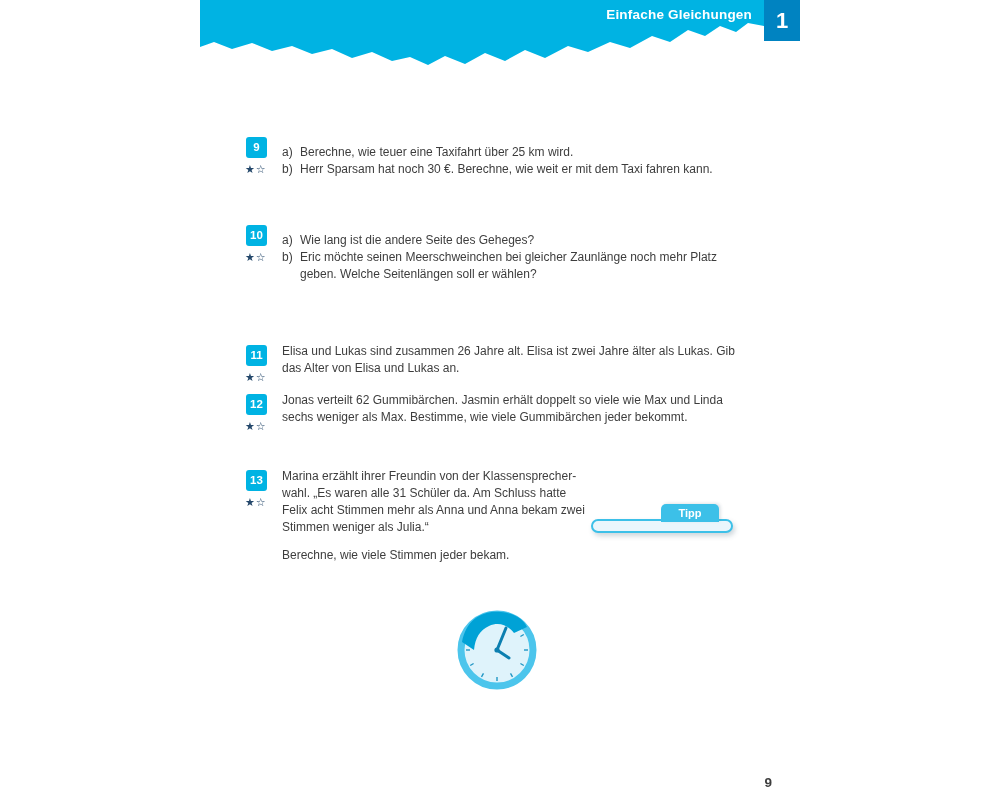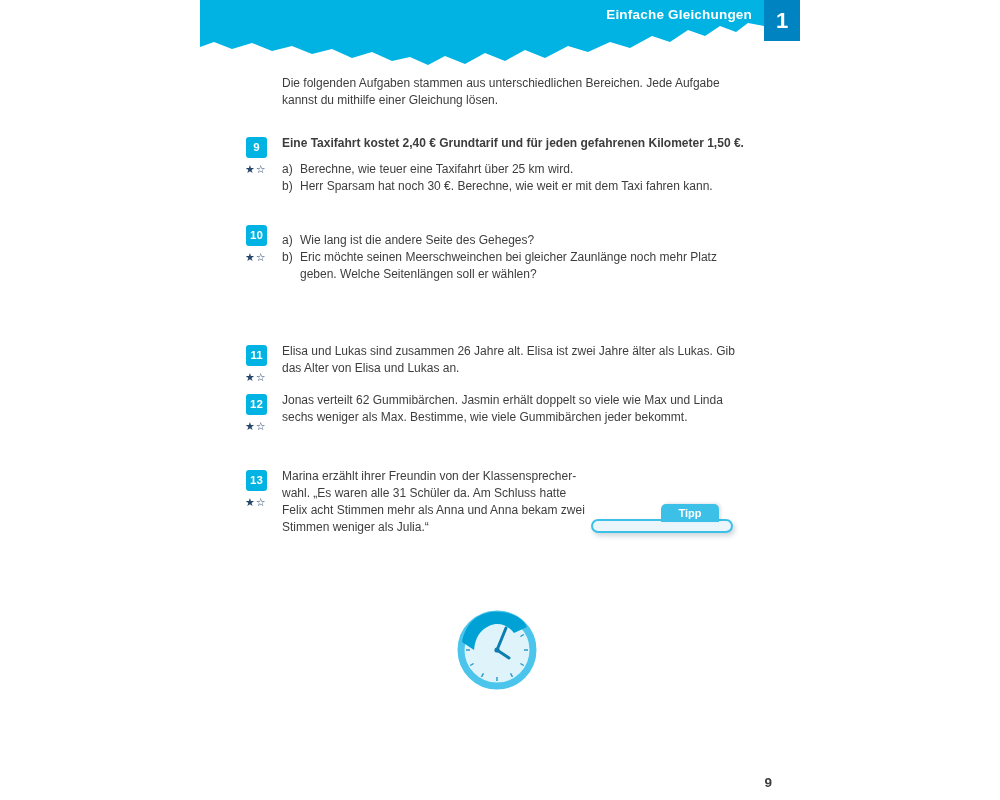--- a/index.html
+++ b/index.html
@@ -75,29 +75,27 @@
         L548,23 536,32 520,26 505,36 488,30 470,42 452,36 430,48 410,42
         388,52 368,46 345,58 325,50 305,61 285,53 265,64 245,56 228,65
         210,57 192,61 172,52 152,58 132,49 112,54 92,46 72,51 52,43
         32,49 14,42 0,47 Z"></path>
     </svg>
     <div class="chapter-title">Einfache Gleichungen</div>
     <div class="chapter-num">
       <span>1</span>
     </div>
 
-    <p class="intro">Die folgenden Aufgaben stammen aus unterschiedlichen Bereichen. Jede Aufgabe kannst du mithilfe einer Gleichung lösen.</p>
 
     <section class="exercise" style="top:135px">
       <div class="badge-col">
         <div class="badge">9</div>
         <div class="stars">★☆</div>
       </div>
       <div class="ex-body">
-        <p class="ex-heading nowrap">Eine Taxifahrt kostet 2,40 € Grundtarif und für jeden gefahrenen Kilometer 1,50 €.</p>
         <div class="items">
           <div class="item">
             <span class="marker">a)</span>
             <span class="item-text">Berechne, wie teuer eine Taxifahrt über 25 km wird.</span>
           </div>
           <div class="item">
             <span class="marker">b)</span>
             <span class="item-text">Herr Sparsam hat noch 30 €. Berechne, wie weit er mit dem Taxi fahren kann.</span>
           </div>
         </div>
@@ -143,20 +141,21 @@
       </div>
     </section>
 
     <section class="exercise" style="top:468px">
       <div class="badge-col">
         <div class="badge">13</div>
         <div class="stars">★☆</div>
       </div>
       <div class="ex-body w310">
         <p>Marina erzählt ihrer Freundin von der Klassensprecher­wahl. „Es waren alle 31 Schüler da. Am Schluss hatte Felix acht Stimmen mehr als Anna und Anna bekam zwei Stimmen weniger als Julia.“</p>
+        <p class="para2">Berechne, wie viele Stimmen jeder bekam.</p>
       </div>
     </section>
 
     <div class="tip">
       <div class="tip-tab">Tipp</div>
     </div>
 
     <svg class="clock" width="86" height="86" viewBox="0 0 86 86">
       <circle cx="43" cy="46" r="36" fill="#dff3fb" stroke="#4cc5ec" stroke-width="7"></circle>
       <g stroke="#2096c4" stroke-width="1.4">

